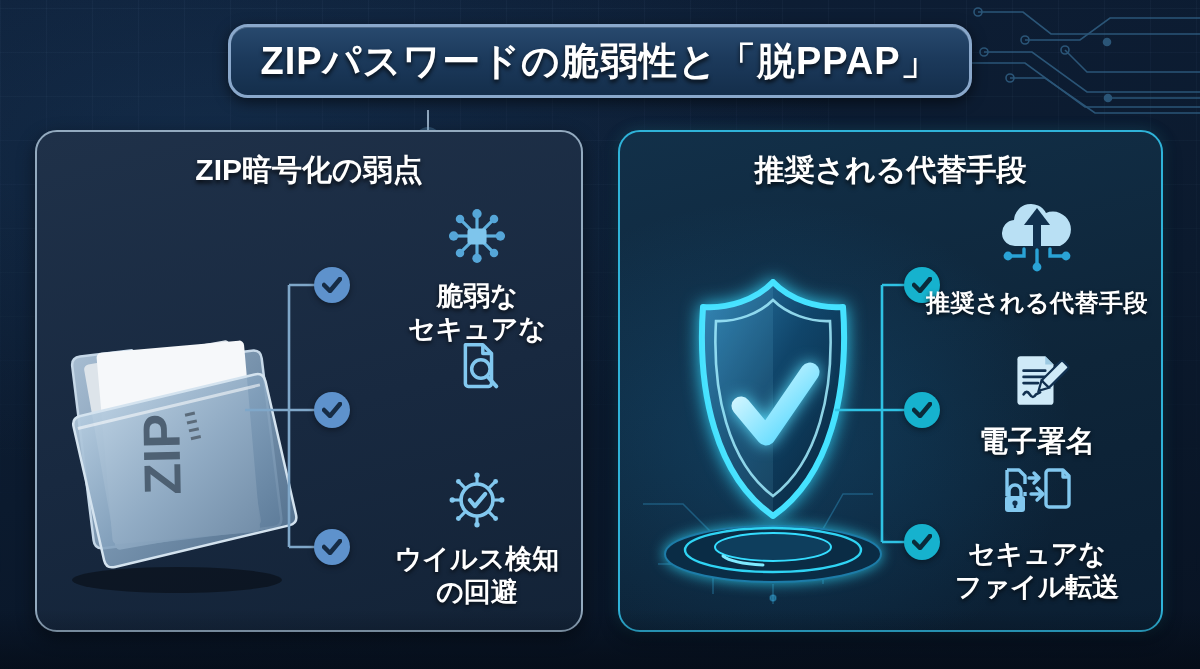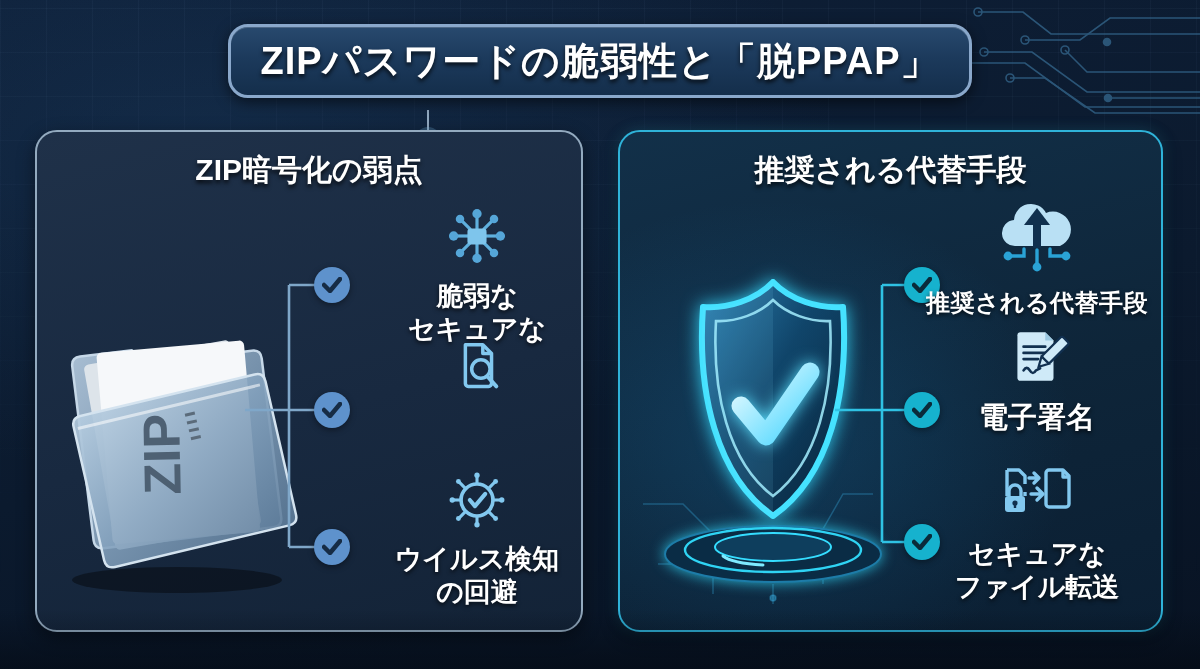--- a/index.html
+++ b/index.html
@@ -353,21 +353,21 @@
         </g>
         <g fill="#2aa3d6">
           <circle cx="14" cy="62" r="4.4"></circle>
             <circle cx="72" cy="62" r="4.4"></circle>
             <circle cx="43" cy="73" r="4.4"></circle>
         </g>
       </svg>
       <div class="label">推奨される代替手段</div>
     </div>
 
-    <div class="item r2" style="top:192px;">
+    <div class="item r2" style="top:216px;">
       <svg class="icon" width="66" height="66" viewBox="0 0 64 64">
         <path d="M16 8 h24 l8 8 v36 a3 3 0 0 1 -3 3 H16 a3 3 0 0 1 -3 -3 V11 a3 3 0 0 1 3 -3 Z" fill="#cfeaf8"></path>
         <path d="M40 8 v8 h8" fill="#9cc9e2"></path>
         <g stroke="#113050" stroke-width="2.6" stroke-linecap="round" fill="none">
           <line x1="19" y1="22" x2="40" y2="22"></line>
           <line x1="19" y1="28" x2="40" y2="28"></line>
           <line x1="19" y1="34" x2="33" y2="34"></line>
           <path d="M19 45 q3 -5 6 0 t6 0 l4 -2"></path>
         </g>
         <g transform="rotate(45 47 28)">

